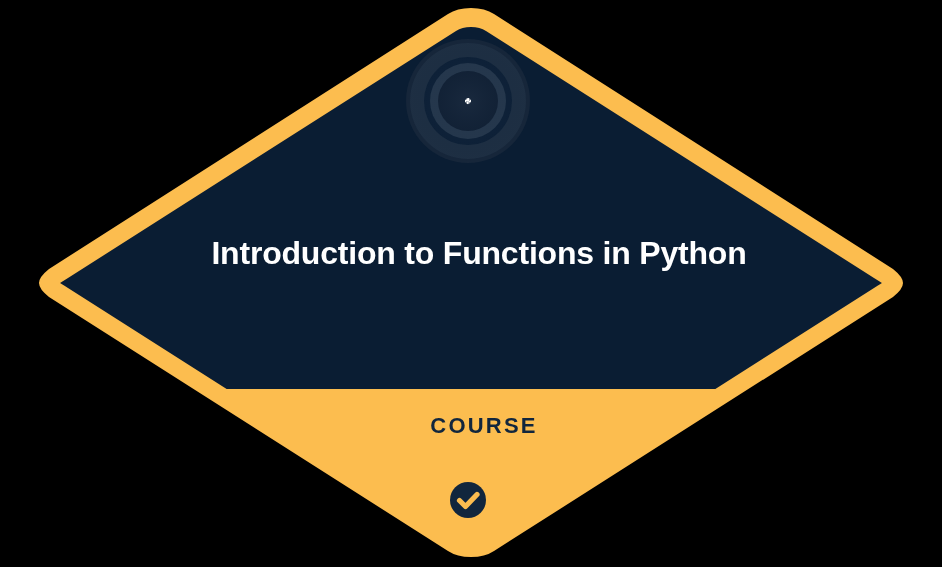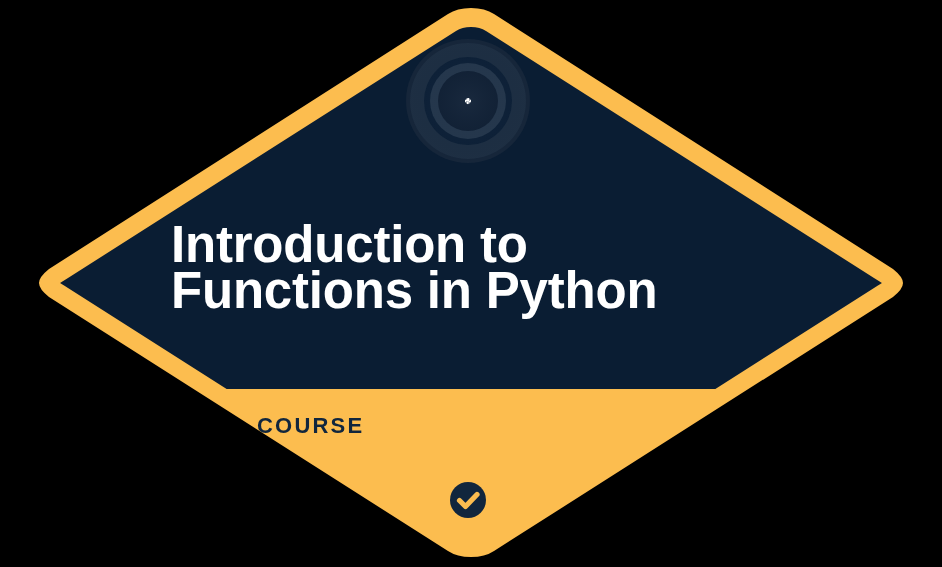--- a/index.html
+++ b/index.html
@@ -33,34 +33,35 @@
     left: 0;
     width: 942px;
     height: 567px;
     pointer-events: none;
   }
   #course-title {
     position: absolute;
     left: 171px;
     top: 222px;
     width: 600px;
-    text-align: left;
+    text-align: center;
     color: #ffffff;
-    font-size: 51px;
+    font-size: 32px;
     font-weight: bold;
     line-height: 46px;
     letter-spacing: -0.2px;
     font-family: "Liberation Sans", sans-serif;
-    margin: 0;
+    margin: 8px;
   }
   #status-block {
     position: absolute;
-    left: 257px;
+    left: 284px;
     top: 408px;
     width: 400px;
+    text-align: center;
   }
   .status-line {
     color: #11263d;
     font-size: 22px;
     font-weight: bold;
     letter-spacing: 2.2px;
     line-height: 35px;
     font-family: "Liberation Sans", sans-serif;
   }
 </style>

